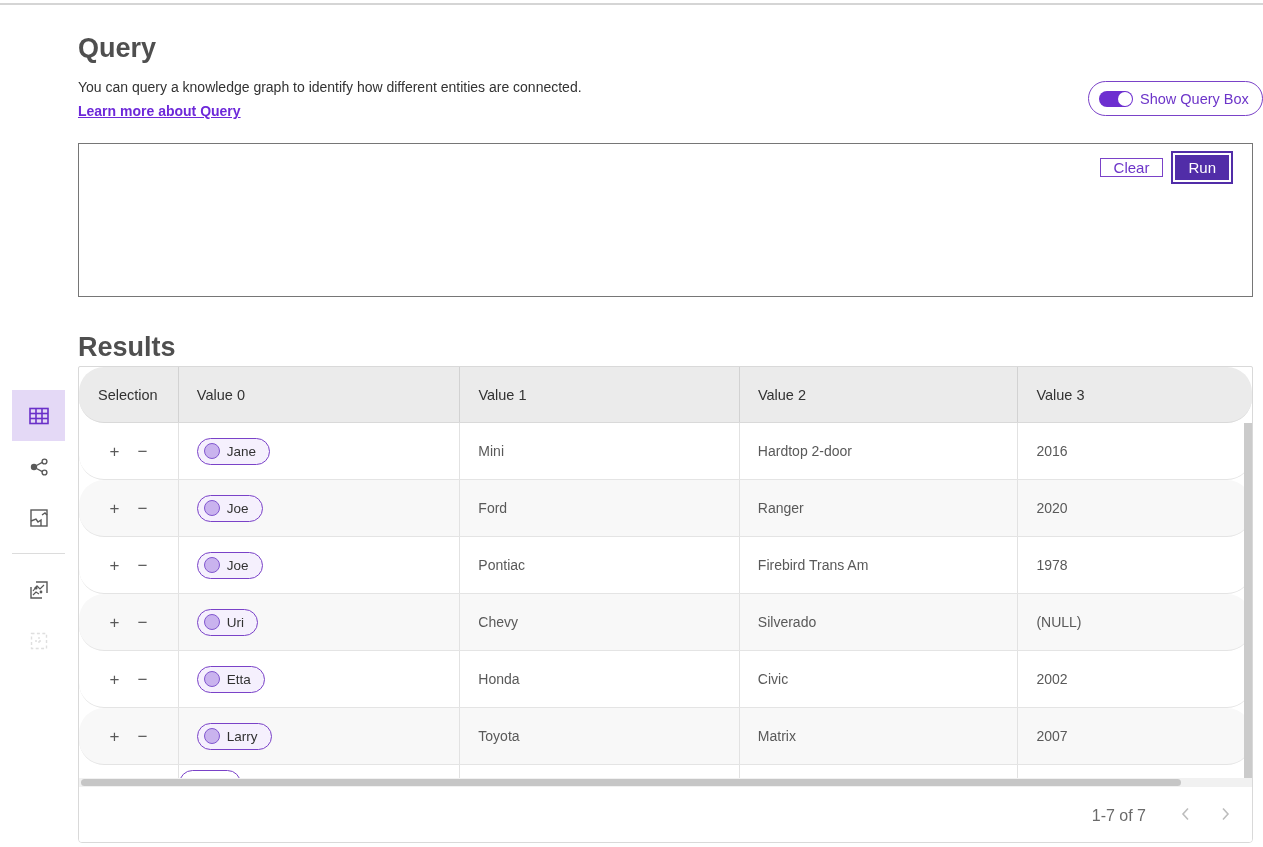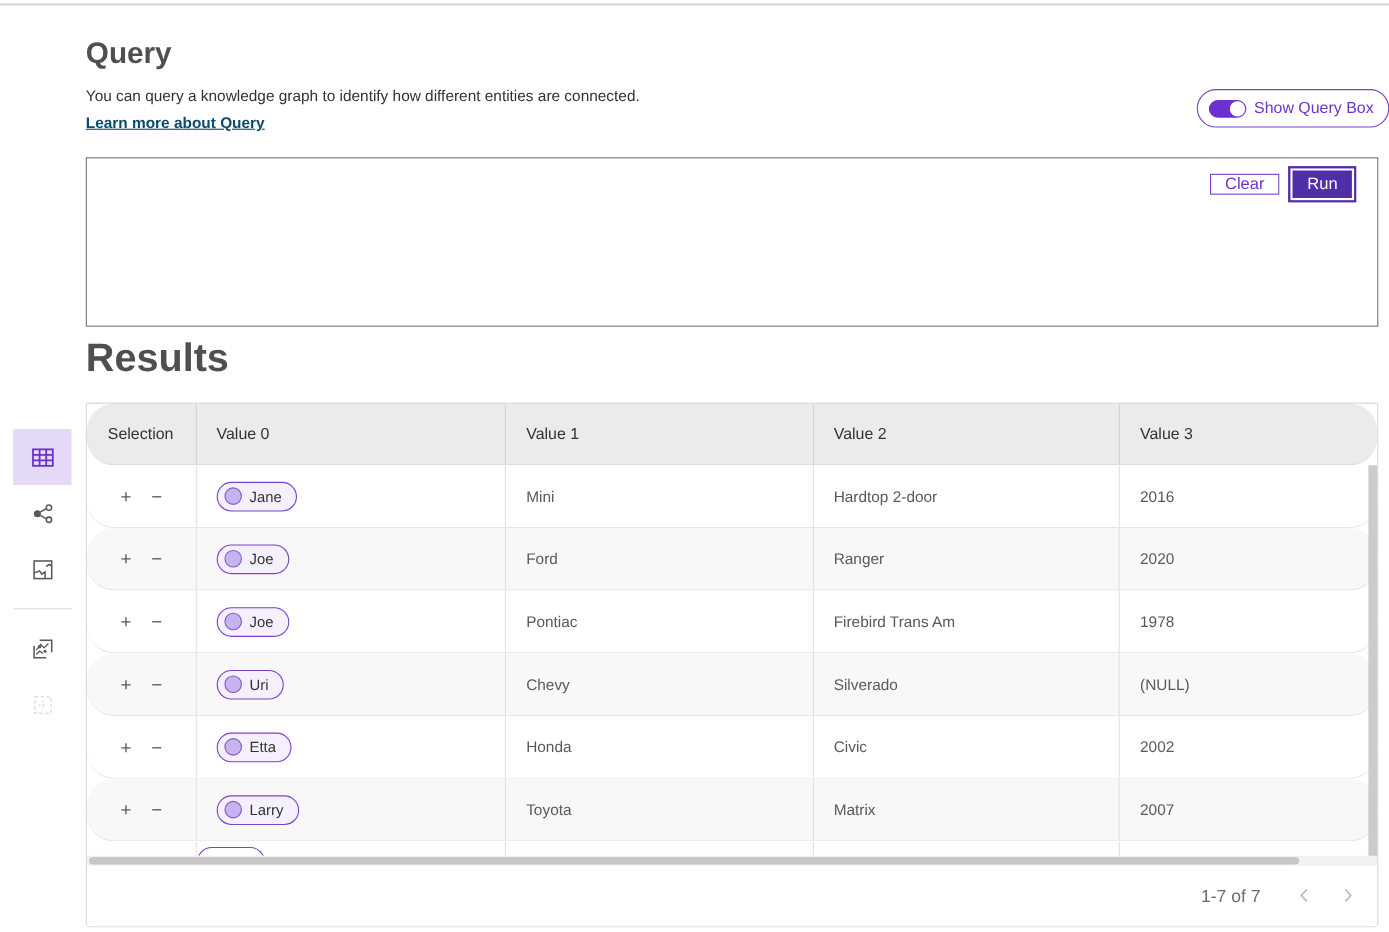--- a/index.html
+++ b/index.html
@@ -12,37 +12,37 @@
   #sidebar { position:absolute; left:12px; top:390px; width:53px; }
   .side-tile { width:53px; height:51px; display:flex; align-items:center; justify-content:center; cursor:pointer; }
   .side-tile.active { background:#e4d9f6; }
   .side-tile svg { display:block; }
   .side-divider { width:53px; height:1px; background:#dcdcdc; margin:10px 0 10px 0; }
   .side-tile.disabled { opacity:.45; cursor:default; }
 
   
   #query-title { position:absolute; left:78px; top:33px; font-size:27px; font-weight:bold; color:#4f4f4f; }
   #query-desc  { position:absolute; left:78px; top:79px; font-size:14px; color:#323232; }
-  #learn-link  { position:absolute; left:78px; top:103px; font-size:14px; font-weight:bold; color:#0c4a6e; text-decoration:underline; cursor:pointer; }
+  #learn-link  { position:absolute; left:78px; top:103px; font-size:14px; font-weight:bold; color:#6d28d9; text-decoration:underline; cursor:pointer; }
 
   #toggle-pill { position:absolute; left:1088px; top:81px; height:35px; min-width:165px; border:1.5px solid #7a42c8; border-radius:18px; background:#fff; display:flex; align-items:center; padding:0 13px 0 10px; gap:7px; cursor:pointer; }
   .switch-track { width:34px; height:16px; background:#6d2fd0; border-radius:9px; position:relative; flex:0 0 auto; }
   .switch-knob  { position:absolute; right:1px; top:1px; width:14px; height:14px; background:#fff; border-radius:50%; }
   #toggle-label { font-size:14.5px; color:#6d35c9; white-space:nowrap; }
 
   
   #query-panel { position:absolute; left:78px; top:143px; width:1175px; height:154px; border:1px solid #767676; background:#fff; }
   #query-text-area { position:relative; width:100%; height:106px; border-bottom:1px solid #d9d9d9; padding:13px 14px; font-size:14.5px; color:#323232; cursor:text; }
   #resize-handle { position:absolute; right:3px; bottom:3px; }
   #query-footer { height:46px; display:flex; align-items:center; justify-content:flex-end; gap:10px; padding-right:19px; }
   #clear-btn { height:19px; padding:0 13px; background:#fff; border:1px solid #7a42c8; color:#6d35c9; font-size:15px; font-family:inherit; cursor:pointer; }
   #run-btn { height:29px; padding:0 13px; background:#512da8; color:#ffffff; font-size:15px; font-family:inherit; border:2px solid #ffffff; outline:2px solid #512da8; margin-right:2px; cursor:pointer; }
 
   
-  #results-title { position:absolute; left:78px; top:304px; font-size:36px; font-weight:bold; color:#4f4f4f; }
+  #results-title { position:absolute; left:78px; top:332px; font-size:27px; font-weight:bold; color:#4f4f4f; }
 
   #table-panel { position:absolute; left:78px; top:366px; width:1175px; height:477px; border:1px solid #d9d9d9; border-radius:2px 2px 4px 4px; background:#fff; overflow:hidden; }
   .trow { display:flex; width:100%;border-radius:25px; }
   .c0 { width:100px; } .c1 { width:282px; } .c2 { width:280px; } .c3 { width:279px; } .c4 { width:234px; }
   .cell { border-right:1px solid #e2e2e2; display:flex; align-items:center; }
   .cell:last-child { border-right:none; }
 
   #thead { height:56px; background:#ebebeb; border-bottom:1px solid #d9d9d9; }
   #thead .cell { border-right:1px solid #d2d2d2; font-size:14.5px; color:#323232; padding-left:18px; }
   #thead .cell:last-child { border-right:none; }

